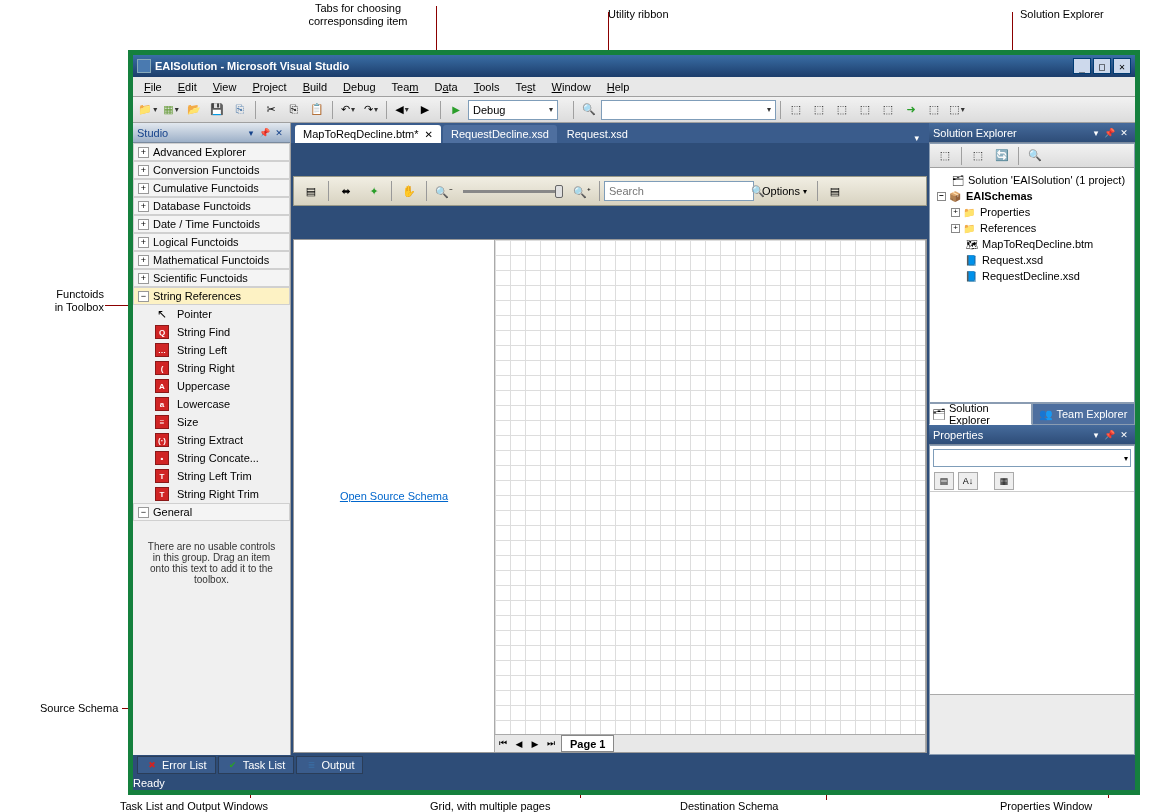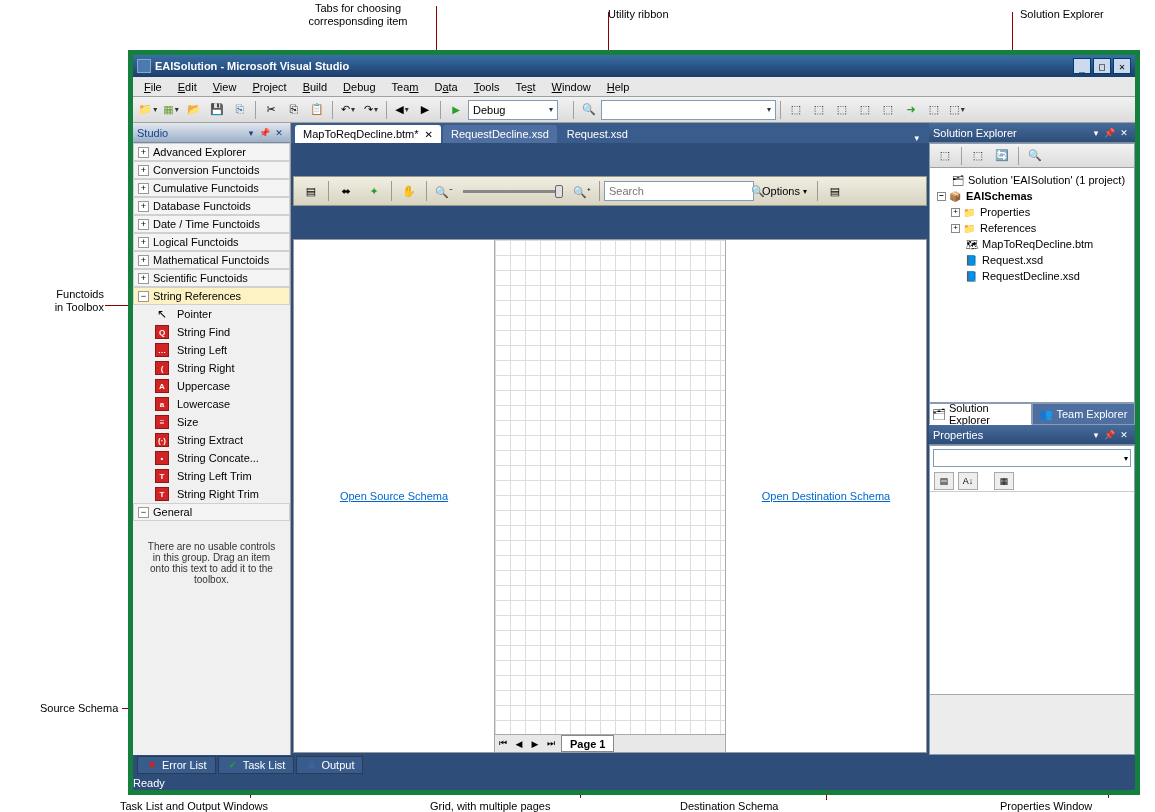--- a/index.html
+++ b/index.html
@@ -407,23 +407,20 @@
         <div class="grid-pane">
           <div class="page-nav">
             <div class="pn-btn">⏮</div>
             <div class="pn-btn">◀</div>
             <div class="pn-btn">▶</div>
             <div class="pn-btn">⏭</div>
             <div class="page-tab">
                 <span>Page 1</span>
               </div>
           </div>
-        </div>
-        <div class="schema-pane">
-          <span class="schema-link">Open Destination Schema</span>
         </div>
       </div>
     </div>
 
     <div class="right-panels">
       <div class="panel-header panel-header-dark">
         <span class="title">Solution Explorer</span>
         <span class="pbtn">▾</span>
         <span class="pbtn">📌</span>
         <span class="pbtn">✕</span>

